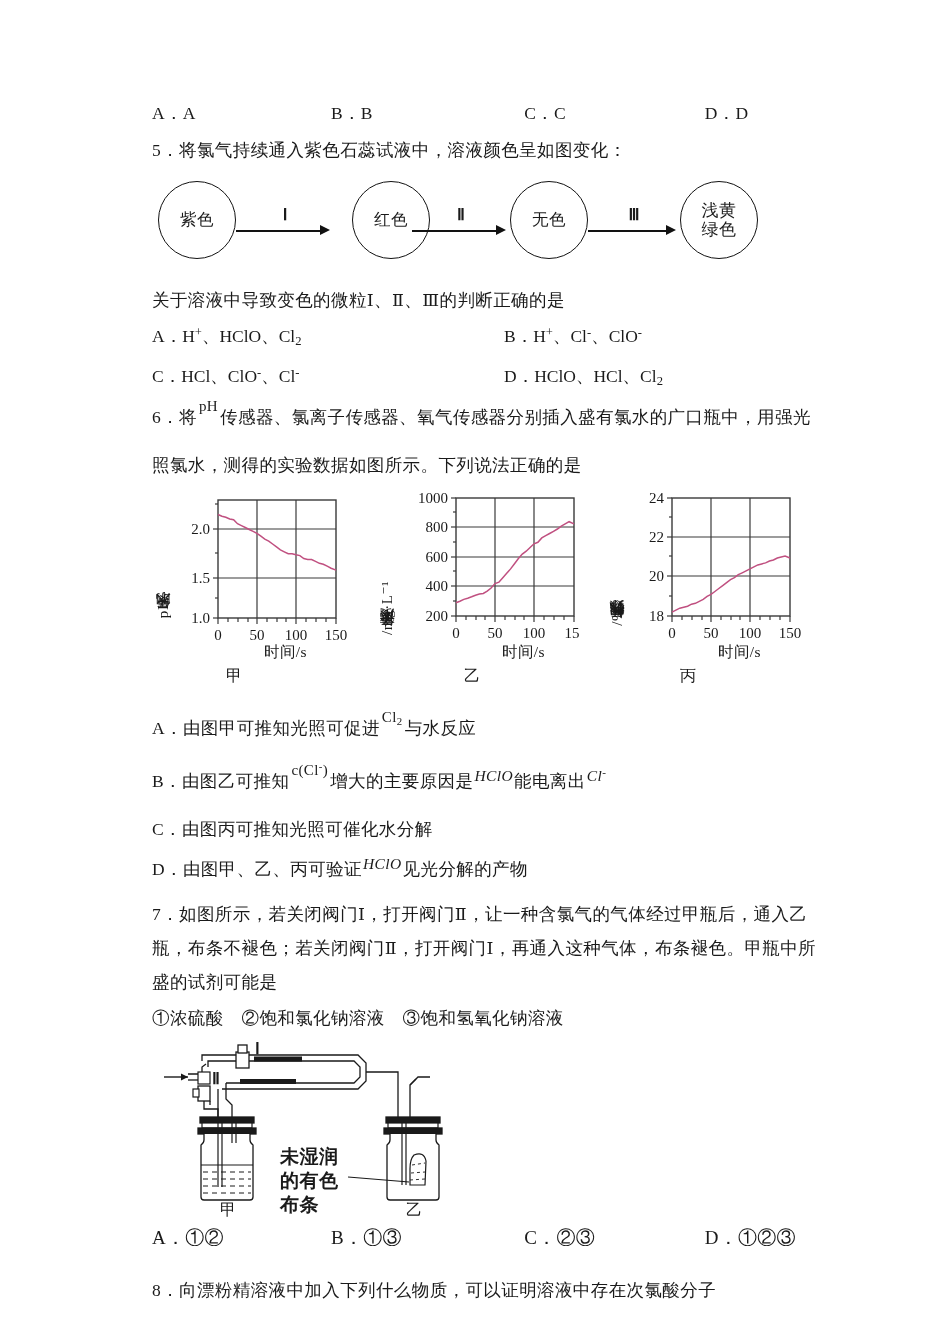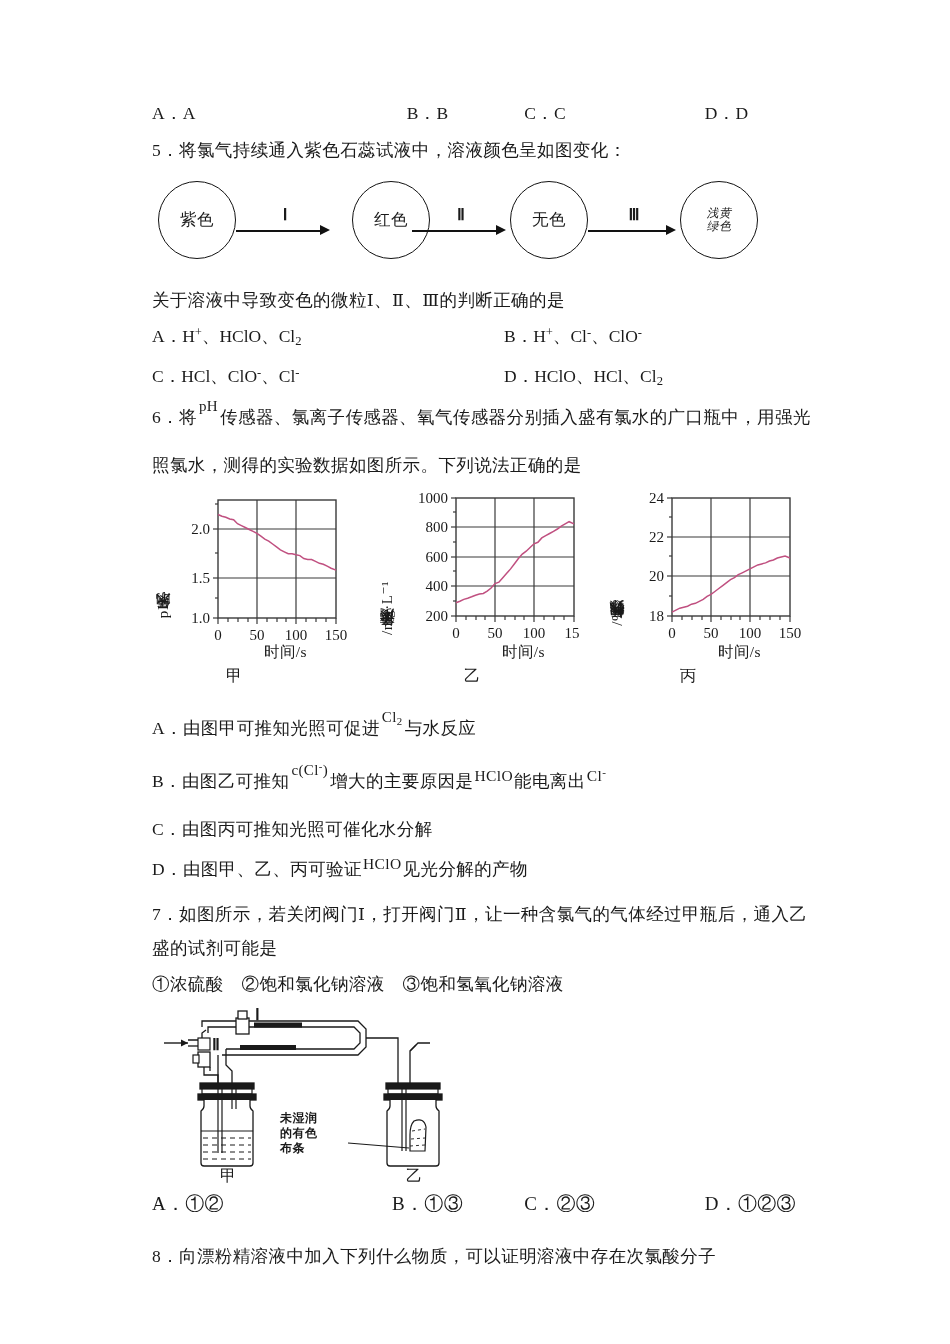--- a/index.html
+++ b/index.html
@@ -37,21 +37,21 @@
     white-space: nowrap;
   }
   .opt-row {
     display: flex;
     font-size: 17.5px;
     line-height: 2.0;
     letter-spacing: 0.3px;
   }
   .opt-row > div { white-space: nowrap; }
   .opt-a { width: 200px; }
-  .opt-b { width: 216px; text-align: center; }
+  .opt-b { width: 216px; }
   .opt-c { width: 175px; }
   .opt-d { width: 120px; margin-left: 24px; }
 
   .opt-2col { display: flex; font-size: 17.5px; line-height: 2.25; }
   .opt-2col .c1 { width: 352px; }
 
   sub { font-size: 0.72em; vertical-align: -0.25em; }
   sup { font-size: 0.72em; vertical-align: 0.45em; }
 
   .inline-sup {
@@ -60,20 +60,21 @@
     font-size: 15px;
     line-height: 1;
     margin: 0 2px;
   }
   .inline-sup-sm {
     display: inline-block;
     vertical-align: 6px;
     font-size: 15.5px;
     line-height: 1;
     margin: 0 1px;
+    font-style: italic;
   }
 
   
   .flow {
     position: relative;
     height: 96px;
     margin: 6px 16px 14px 6px;
     width: 570px;
   }
   .node {
@@ -86,21 +87,21 @@
     display: flex;
     align-items: center;
     justify-content: center;
     text-align: center;
     font-size: 16.5px;
     line-height: 1.12;
     letter-spacing: 0.5px;
     background: #fff;
     box-sizing: border-box;
   }
-  .node.two-line { font-size: 12px; font-style: italic; }
+  .node.two-line { font-size: 17px; }
   .arrow-wrap { position: absolute; top: 36px; height: 26px; }
   .arrow-line {
     position: absolute;
     top: 21px;
     left: 0;
     height: 1.7px;
     background: #121212;
   }
   .arrow-head {
     position: absolute;
@@ -149,21 +150,21 @@
     font-size: 16px;
     text-align: center;
     width: 60px;
   }
   .tick-text { font-size: 15px; font-family: "Liberation Serif", serif; fill: #1a1a1a; }
 
   
   .apparatus { position: relative; height: 168px; margin: 4px 0 6px 10px; width: 360px; }
   .app-label {
     position: absolute;
-    font-size: 12px;
+    font-size: 19px;
     line-height: 1.25;
     font-weight: 700;
     letter-spacing: 0.5px;
   }
   .app-cap { position: absolute; font-size: 16px; }
   .roman { font-family: "Liberation Serif", serif; font-weight: 600; }
   .circled { font-size: 19px; }
 </style>
 </head>
 <body>
@@ -389,20 +390,21 @@
     <span>B．由图乙可推知</span><span class="inline-sup"><span>c(Cl</span><sup>-</sup><span>)</span></span><span>增大的主要原因是</span><span class="inline-sup-sm">HClO</span><span>能电离出</span><span class="inline-sup-sm"><span>Cl</span><sup>-</sup></span>
   </div>
 
   <div class="qline" style="margin-top:14px;">C．由图丙可推知光照可催化水分解</div>
 
   <div class="qline" style="margin-top:6px;">
     <span>D．由图甲、乙、丙可验证</span><span class="inline-sup-sm">HClO</span><span>见光分解的产物</span>
   </div>
 
   <div class="qline" style="margin-top:10px;">7．如图所示，若关闭阀门Ⅰ，打开阀门Ⅱ，让一种含氯气的气体经过甲瓶后，通入乙</div>
+  <div class="qline">瓶，布条不褪色；若关闭阀门Ⅱ，打开阀门Ⅰ，再通入这种气体，布条褪色。甲瓶中所</div>
   <div class="qline">盛的试剂可能是</div>
   <div class="qline" style="margin-top:2px;">①浓硫酸　②饱和氯化钠溶液　③饱和氢氧化钠溶液</div>
 
   <div class="apparatus">
     <svg width="360" height="168">
       <g stroke="#1a1a1a" fill="none" stroke-width="1.3">
 
         <line x1="2" y1="38" x2="26" y2="38" stroke-width="1.4"></line>
         <polygon points="26,38 19,34.5 19,41.5" fill="#1a1a1a" stroke="none"></polygon>
 

